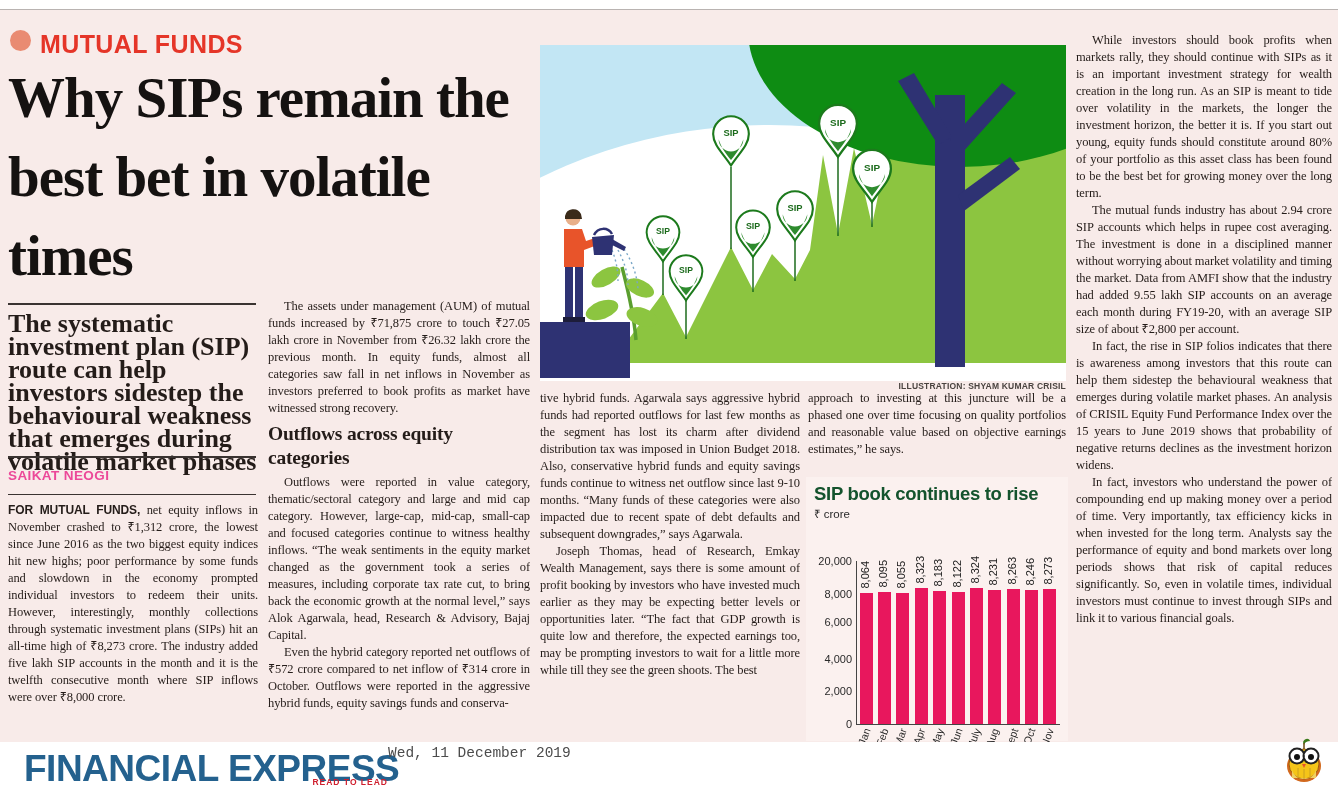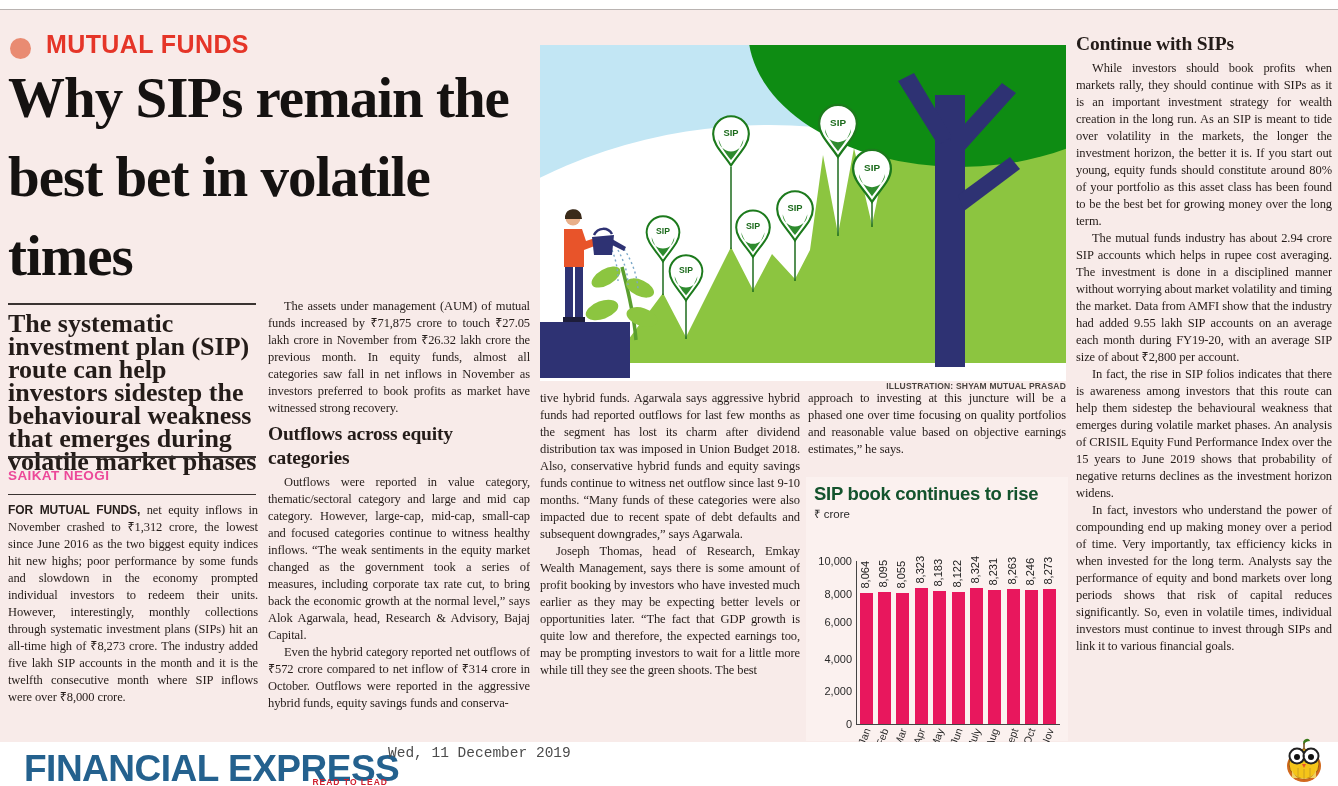--- a/index.html
+++ b/index.html
@@ -6,21 +6,21 @@
   body{
     width:1338px;height:786px;position:relative;background:#ffffff;
     font-family:"Liberation Serif", serif;color:#241c19;overflow:hidden;
   }
   .page-bg{position:absolute;left:0;top:10px;width:1338px;height:732px;background:#f8ebe9;}
   .topline{position:absolute;left:0;top:9px;width:1338px;height:1px;background:#b9b3b1;}
   .col{position:absolute;text-align:justify;font-size:12.5px;line-height:17px;letter-spacing:-0.1px;overflow:hidden;}
   .col p{margin:0;}
   .col p.ind{text-indent:16px;}
   .leadin{font-family:"Liberation Sans",sans-serif;font-weight:bold;font-size:12px;}
-  .kicker{position:absolute;left:10px;top:30px;display:flex;align-items:flex-end;gap:15px;}
+  .kicker{position:absolute;left:10px;top:30px;display:flex;align-items:flex-start;gap:9px;}
   .kicker-dot{width:21px;height:21px;border-radius:50%;background:#e98b72;}
   .kicker-text{font-family:"Liberation Sans",sans-serif;font-weight:bold;font-size:25px;letter-spacing:0.4px;color:#e53528;}
   .headline{position:absolute;left:8px;top:58px;width:510px;font-weight:bold;font-size:57px;line-height:79px;letter-spacing:-1px;color:#151211;font-family:"Liberation Serif",serif;}
   .rule{position:absolute;left:8px;width:248px;height:2px;background:#3a3331;}
   .standfirst{position:absolute;left:8px;top:312px;width:250px;font-weight:bold;font-size:26px;line-height:23px;color:#241c19;}
   .byline{position:absolute;left:8px;top:468px;font-family:"Liberation Sans",sans-serif;font-weight:bold;font-size:13.5px;letter-spacing:0.4px;color:#ec4899;}
   .subhead{font-family:"Liberation Serif",serif;font-size:19.5px;line-height:24px;font-weight:600;letter-spacing:-0.2px;text-align:left;margin:5px 0 4px 0;color:#241c19;}
   .illus-wrap{position:absolute;left:540px;top:45px;width:526px;height:336px;}
   .illus-credit{position:absolute;left:540px;top:381px;width:526px;text-align:right;font-family:"Liberation Sans",sans-serif;font-weight:bold;font-size:8.5px;letter-spacing:0.2px;color:#4a4440;}
   
@@ -140,36 +140,36 @@
       <rect x="25" y="222" width="8" height="52" fill="#2e3273"></rect>
       <rect x="35" y="222" width="8" height="52" fill="#2e3273"></rect>
       <rect x="23" y="272" width="11" height="5" fill="#1d1d3a"></rect>
       <rect x="34" y="272" width="11" height="5" fill="#1d1d3a"></rect>
       <path d="M 52,192 L 74,190 L 72,210 L 54,210 Z" fill="#2e3273"></path>
       <path d="M 72,194 L 86,202 L 84,206 L 72,200 Z" fill="#2e3273"></path>
       <path d="M 54,190 C 58,182 68,182 72,189" stroke="#2e3273" stroke-width="2.5" fill="none"></path>
     </g>
   </svg>
 </div>
-<div class="illus-credit">ILLUSTRATION: SHYAM MUTUAL PRASAD</div>
+<div class="illus-credit">ILLUSTRATION: SHYAM KUMAR CRISIL</div>
 
 <div class="col" style="left:540px;top:390px;width:260px;height:352px;">
   <p>tive hybrid funds. Agarwala says aggressive hybrid funds had reported outflows for last few months as the segment has lost its charm after dividend distribution tax was imposed in Union Budget 2018. Also, conservative hybrid funds and equity savings funds continue to witness net outflow since last 9-10 months. “Many funds of these categories were also impacted due to recent spate of debt defaults and subsequent downgrades,” says Agarwala.</p>
   <p class="ind">Joseph Thomas, head of Research, Emkay Wealth Management, says there is some amount of profit booking by investors who have invested much earlier as they may be expecting better levels or opportunities later. “The fact that GDP growth is quite low and therefore, the expected earnings too, may be prompting investors to wait for a little more while till they see the green shoots. The best</p>
 </div>
 
 <div class="col" style="left:808px;top:390px;width:258px;height:84px;">
   <p>approach to investing at this juncture will be a phased one over time focusing on quality portfolios and reasonable value based on objective earnings estimates,” he says.</p>
 </div>
 
 <div class="chart">
   <div class="chart-title">SIP book continues to rise</div>
   <div class="chart-unit">₹ crore</div>
   <div class="chart-area" id="chart-plot">
-      <div class="ytick" style="top: 0px;">10,000</div>
+      <div class="ytick" style="top: 0px;">20,000</div>
       <div class="ytick" style="top: 32.6px;">8,000</div>
       <div class="ytick" style="top: 61px; margin-left: 11px;">6,000</div>
       <div class="ytick" style="top: 97.8px;">4,000</div>
       <div class="ytick" style="top: 130.4px;">2,000</div>
       <div class="ytick" style="top: 163px;">0</div>
       <div class="bar" style="left: 2.68182px; width: 13px; height: 131px; background: rgb(232, 23, 93);"></div>
       <div class="vlabel" style="left: 1.68182px; bottom: 135px;">8,064</div>
       <div class="bar" style="left: 21.0455px; width: 13px; height: 132px; background: rgb(232, 23, 93);"></div>
       <div class="vlabel" style="left: 20.0455px; bottom: 136px;">8,095</div>
       <div class="bar" style="left: 39.4091px; width: 13px; height: 131px; background: rgb(232, 23, 93);"></div>
@@ -204,21 +204,20 @@
       <div class="mlabel" style="left: 166.955px;">Oct</div>
       <div class="mlabel" style="left: 185.318px;">Nov</div>
     </div>
   <div class="chart-bottom">
     <div class="chart-source">Source: Amfi</div>
     <div class="chart-year">2019</div>
   </div>
 </div>
 
 <div class="col" style="left:1076px;top:32px;width:256px;height:712px;">
-  <div class="subhead" style="margin-top:0;">Continue with SIPs</div>
   <p class="ind">While investors should book profits when markets rally, they should continue with SIPs as it is an important investment strategy for wealth creation in the long run. As an SIP is meant to tide over volatility in the markets, the longer the investment horizon, the better it is. If you start out young, equity funds should constitute around 80% of your portfolio as this asset class has been found to be the best bet for growing money over the long term.</p>
   <p class="ind">The mutual funds industry has about 2.94 crore SIP accounts which helps in rupee cost averaging. The investment is done in a disciplined manner without worrying about market volatility and timing the market. Data from AMFI show that the industry had added 9.55 lakh SIP accounts on an average each month during FY19-20, with an average SIP size of about ₹2,800 per account.</p>
   <p class="ind">In fact, the rise in SIP folios indicates that there is awareness among investors that this route can help them sidestep the behavioural weakness that emerges during volatile market phases. An analysis of CRISIL Equity Fund Performance Index over the 15 years to June 2019 shows that probability of negative returns declines as the investment horizon widens.</p>
   <p class="ind">In fact, investors who understand the power of compounding end up making money over a period of time. Very importantly, tax efficiency kicks in when invested for the long term. Analysts say the performance of equity and bond markets over long periods shows that risk of capital reduces significantly. So, even in volatile times, individual investors must continue to invest through SIPs and link it to various financial goals.</p>
 </div>
 
 <div class="footer">
   <div class="fe-logo">FINANCIAL EXPRESS</div>
   <div class="fe-tag">READ TO LEAD</div>
   <div class="f-date">Wed, 11 December 2019</div>

